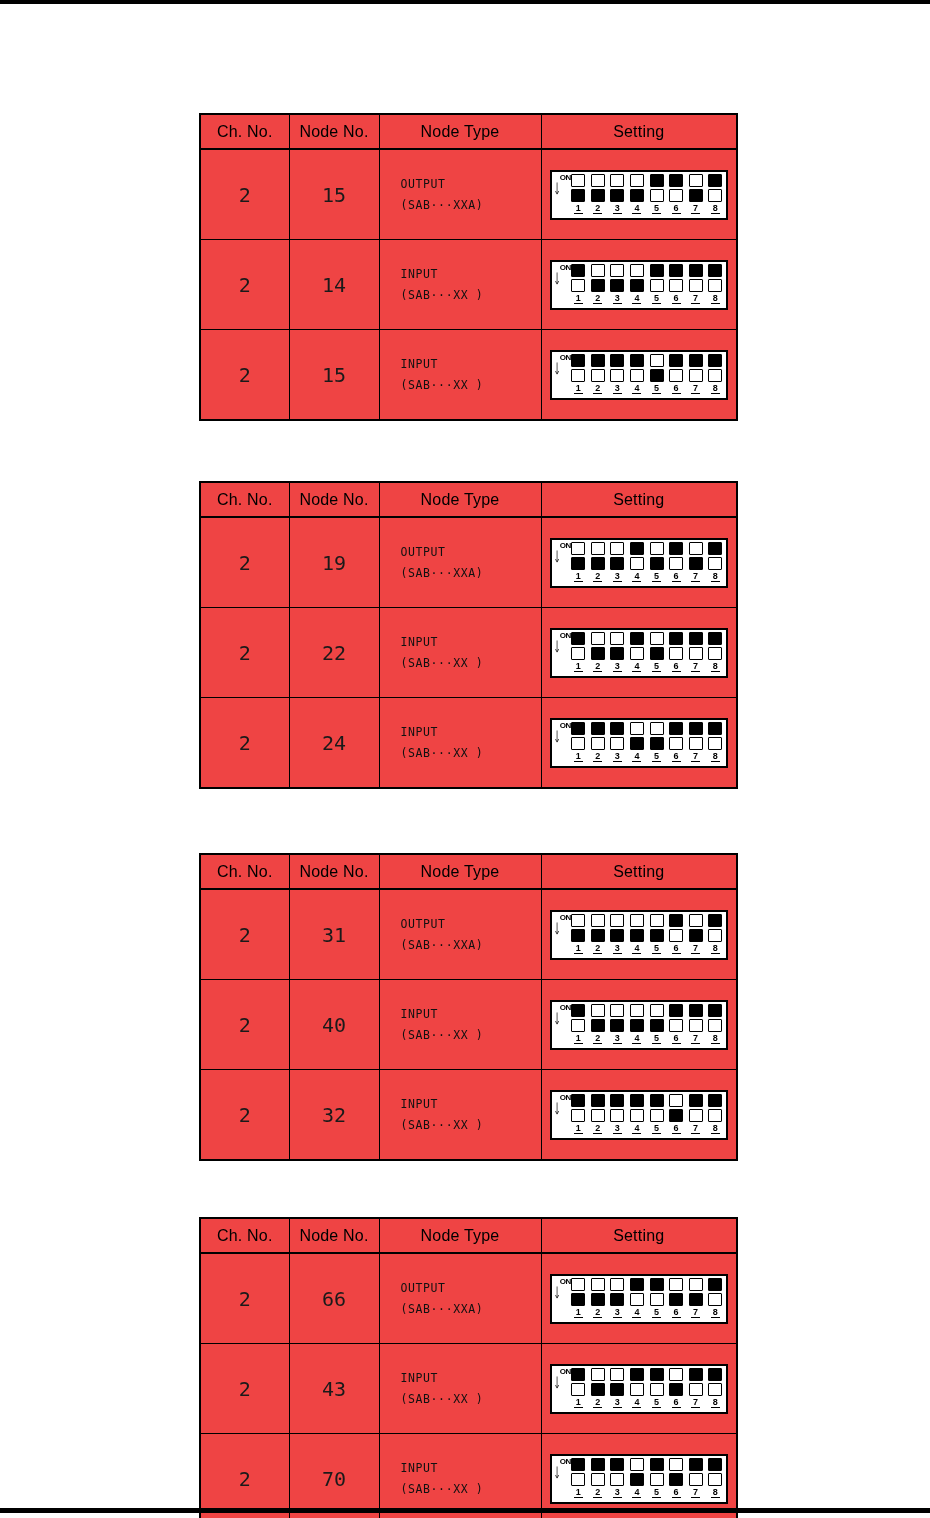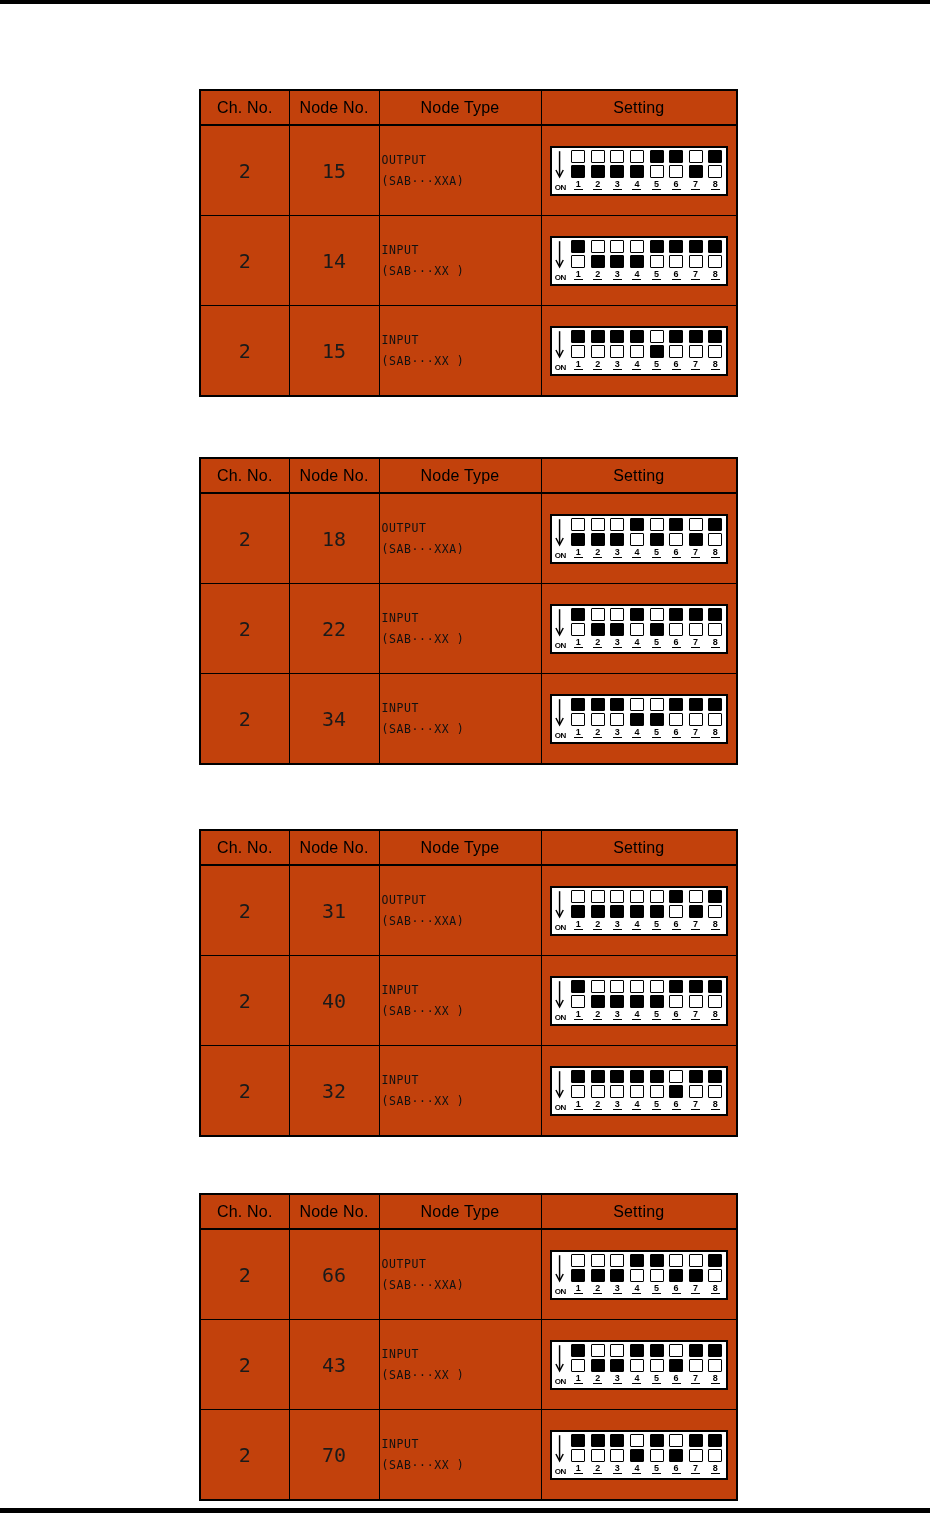--- a/index.html
+++ b/index.html
@@ -7,22 +7,23 @@
     width:930px;height:1518px;position:relative;overflow:hidden;
     background:#ffffff;font-family:"Liberation Sans",sans-serif;color:#000;
   }
   .rule{position:absolute;left:0;width:930px;background:#000;}
   .rule-top{top:0;height:4px;}
   .rule-bottom{top:1508px;height:5px;}
 
   #tables{position:absolute;left:0;top:0;width:930px;height:1518px;}
   table.node-table{
     position:absolute;left:199px;width:537px;
-    border-collapse:collapse;table-layout:fixed;background:#c2410c;
+    border-collapse:collapse;table-layout:fixed;background:#ef4444;
     border:2.5px solid #000;
+    margin-top:24px;
   }
   #tables table.node-table:nth-of-type(1){top:89px;}
   #tables table.node-table:nth-of-type(2){top:457px;}
   #tables table.node-table:nth-of-type(3){top:829px;}
   #tables table.node-table:nth-of-type(4){top:1193px;}
 
   col.w-ch{width:89px;} col.w-node{width:90px;} col.w-type{width:162px;} col.w-set{width:196px;}
 
   th,td{border:1.5px solid #000;padding:0;}
   thead th{
@@ -30,32 +31,32 @@
     border-bottom:2px solid #000;letter-spacing:0.2px;
   }
   tbody td{height:89px;vertical-align:middle;}
 
   td.c-ch,td.c-node{
     text-align:center;font-family:"DejaVu Sans Mono",monospace;
     font-size:20px;color:#1a1a1a;
   }
   td.c-type{
     font-family:"DejaVu Sans Mono",monospace;font-size:11.5px;
-    padding-left:2px;letter-spacing:0.6px;color:#111;
+    padding-left:21px;letter-spacing:0.6px;color:#111;
   }
   .type-l1{margin-bottom:7px;}
 
   td.c-set{text-align:center;}
   .dip{
     box-sizing:border-box;width:178px;height:50px;margin:0 auto;
     border:2px solid #000;background:#fff;
     display:flex;align-items:stretch;padding:2px 3px 2px 3px;
   }
   .dip-left{
-    width:16px;flex:none;display:flex;flex-direction:column;
+    width:16px;flex:none;display:flex;flex-direction:row;
     justify-content:space-between;align-items:flex-start;
   }
   .dip-arrow{display:block;width:11px;height:29px;}
   .dip-on{
     font-family:"Liberation Sans",sans-serif;font-weight:bold;
     font-size:8px;line-height:1;letter-spacing:-0.5px;
   }
   .dip-switches{flex:1;display:flex;justify-content:space-between;}
   .sw{width:15px;display:flex;flex-direction:column;align-items:center;}
   .slot{
@@ -290,21 +291,21 @@
         <tr class="header-row">
           <th>Ch. No.</th>
           <th>Node No.</th>
           <th>Node Type</th>
           <th>Setting</th>
         </tr>
       </thead>
     <tbody class="table-body">
   <tr class="data-row">
     <td class="c-ch">2</td>
-    <td class="c-node">18</td>
+    <td class="c-node">19</td>
     <td class="c-type">
       <div class="type-l1">OUTPUT</div>
       <div class="type-l2">(SAB···XXA)</div>
     </td>
     <td class="c-set">
       <div class="dip">
         <div class="dip-left">
           <svg class="dip-arrow" viewBox="0 0 12 30" xmlns="http://www.w3.org/2000/svg">
             <line x1="5" y1="0.5" x2="5" y2="27.5" stroke="#000" stroke-width="1.6"></line>
             <polyline points="1,21 5,28.5 9,21" fill="none" stroke="#000" stroke-width="1.6"></polyline>
@@ -414,21 +415,21 @@
                   <div class="slot bot"></div>
                   <div class="sw-num">8</div>
                 </div>
               </div>
       </div>
     </td>
   </tr>
 
   <tr class="data-row">
     <td class="c-ch">2</td>
-    <td class="c-node">34</td>
+    <td class="c-node">24</td>
     <td class="c-type">
       <div class="type-l1">INPUT</div>
       <div class="type-l2">(SAB···XX )</div>
     </td>
     <td class="c-set">
       <div class="dip">
         <div class="dip-left">
           <svg class="dip-arrow" viewBox="0 0 12 30" xmlns="http://www.w3.org/2000/svg">
             <line x1="5" y1="0.5" x2="5" y2="27.5" stroke="#000" stroke-width="1.6"></line>
             <polyline points="1,21 5,28.5 9,21" fill="none" stroke="#000" stroke-width="1.6"></polyline>

